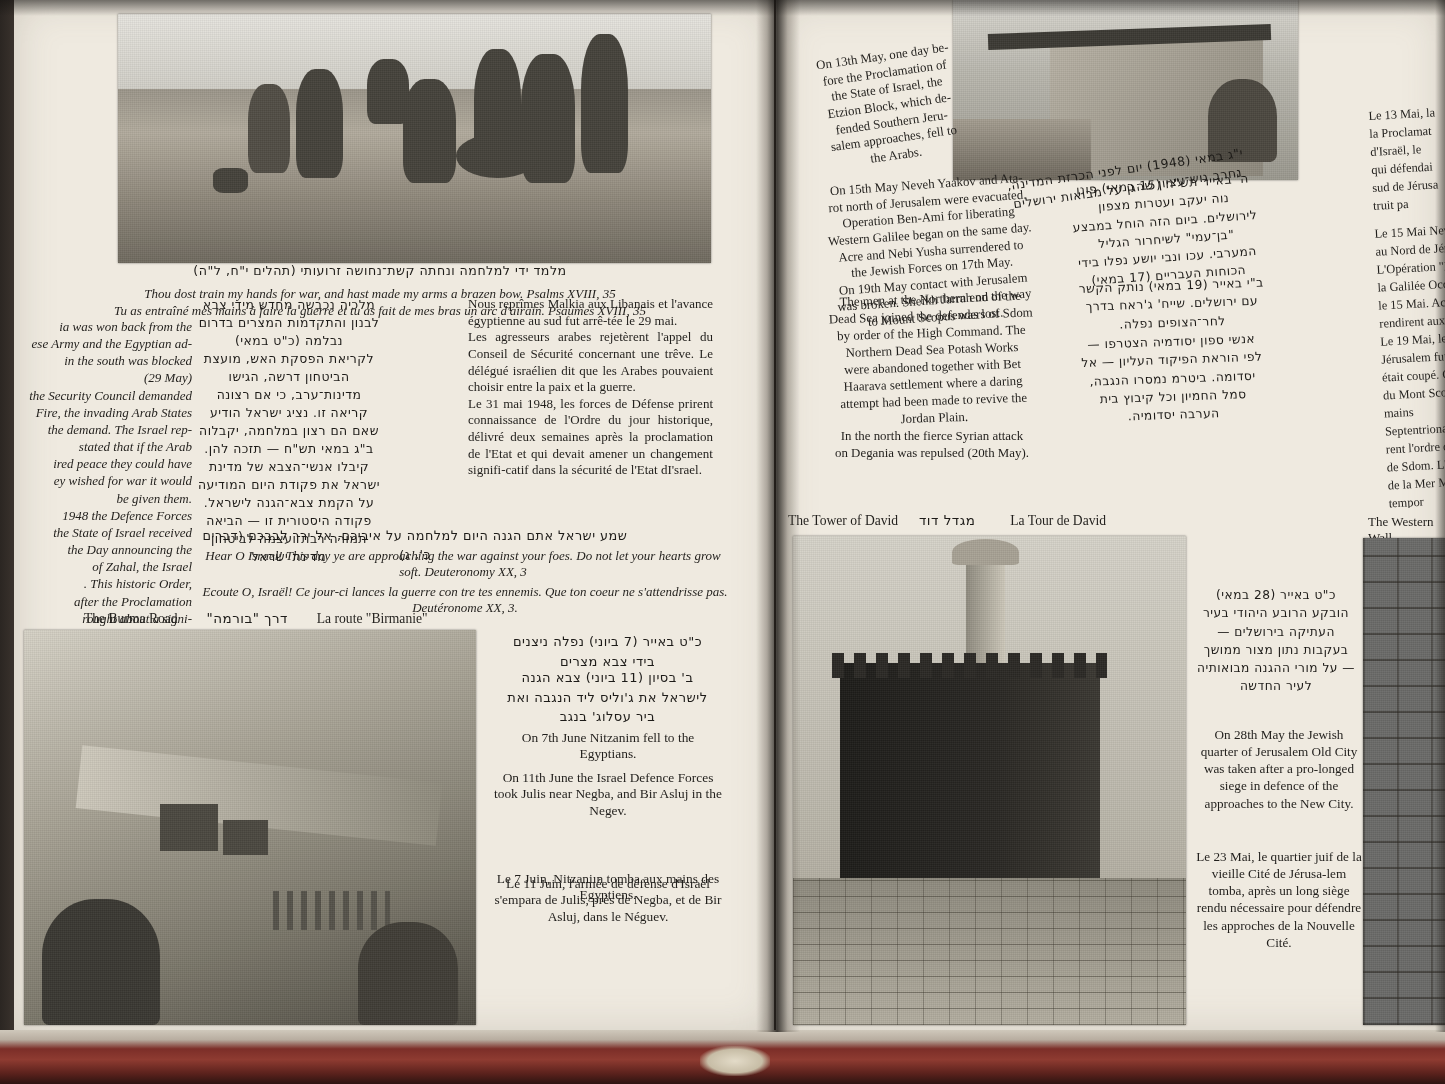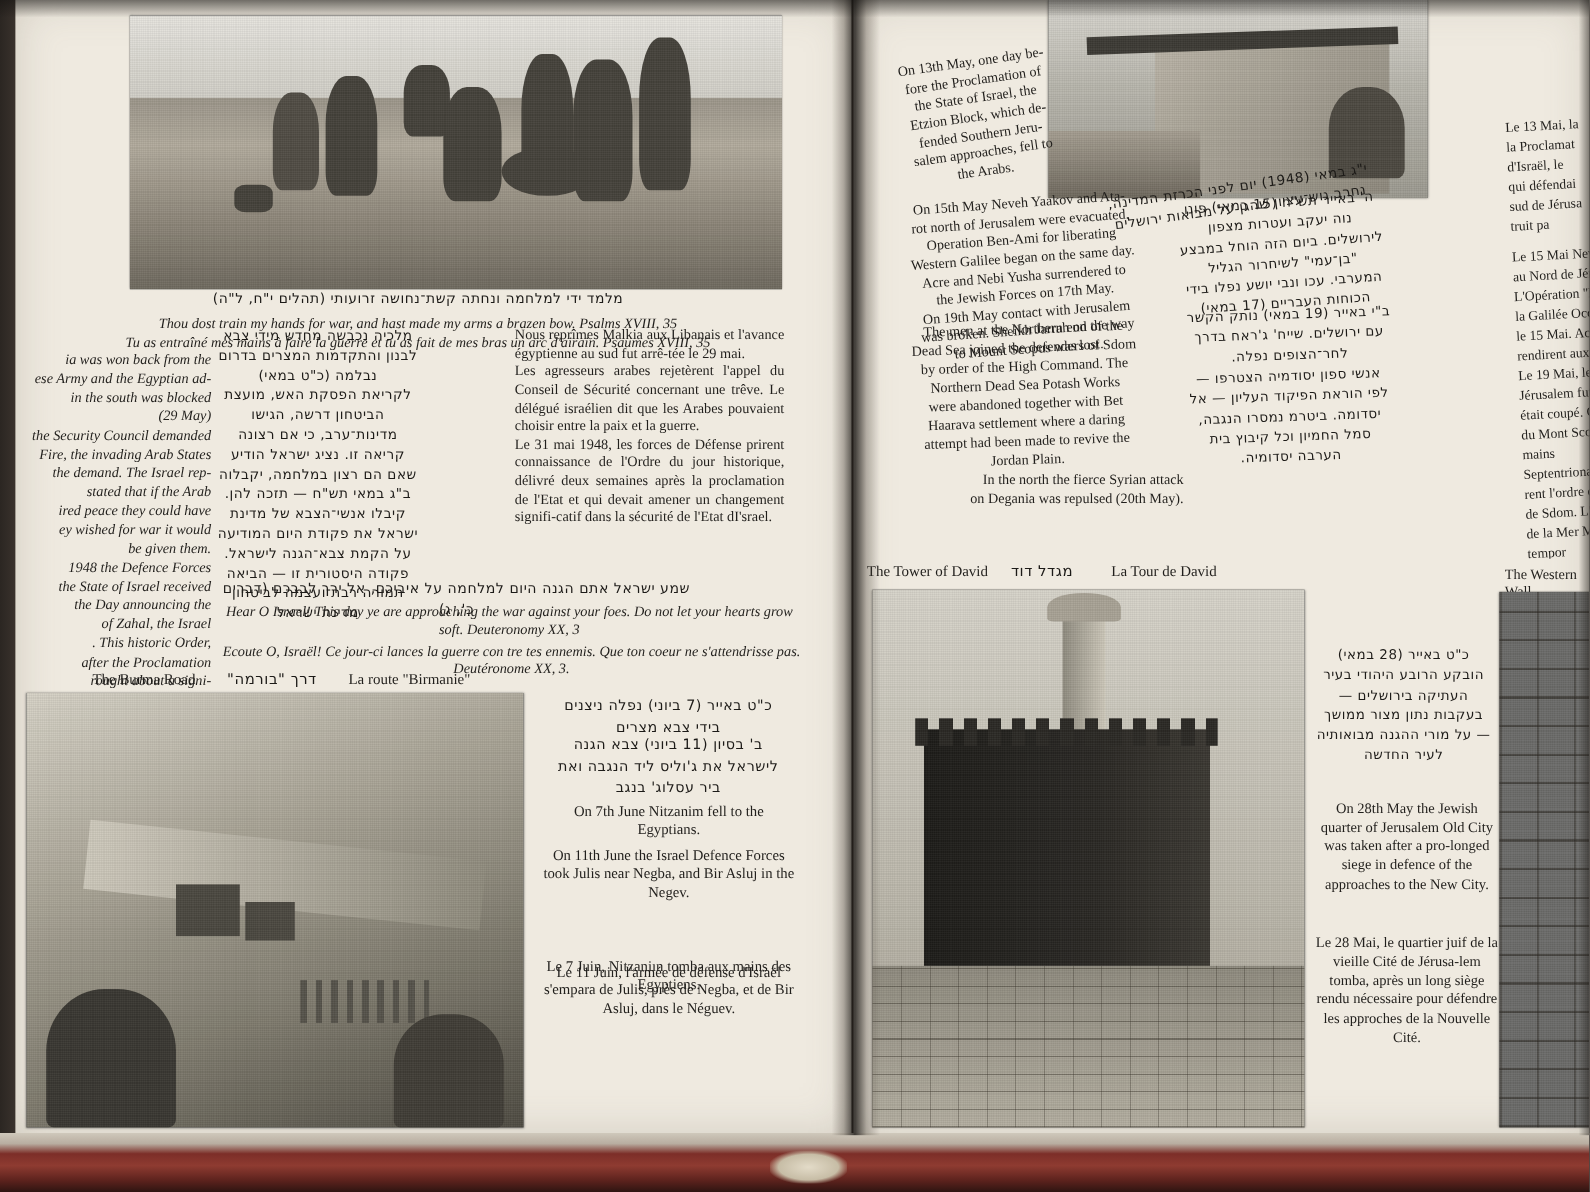--- a/index.html
+++ b/index.html
@@ -356,21 +356,21 @@
 Dead Sea joined the defenders of Sdom
 by order of the High Command. The
 Northern Dead Sea Potash Works
 were abandoned together with Bet
 Haarava settlement where a daring
 attempt had been made to revive the
 Jordan Plain.</div>
 
   <div class="txt heb rot-c" style="left:1078px; top:336px; width:186px; font-size:12.2px;">אנשי ספון יסודמיה הצטרפו — לפי הוראת הפיקוד העליון — אל יסדומה. ביטרמ נמסרו הנגבה, סמל החמיון וכל קיבוץ בית הערבה יסדומיה.</div>
 
-  <div class="txt" style="left:788px; top:428px; width:288px; font-size:12.9px; line-height:1.3; white-space:pre-line; text-align:right;">In the north the fierce Syrian attack
+  <div class="txt" style="left:788px; top:428px; width:288px; font-size:12.9px; line-height:1.3; white-space:pre-line; text-align:center;">In the north the fierce Syrian attack
 on Degania was repulsed (20th May).</div>
 
   <div class="txt" style="left:788px; top:510px; width:420px; font-size:13.6px;">
     <span>The Tower of David</span>
     <span style="display:inline-block; width:14px"></span>
     <span class="heb" style="display:inline-block">מגדל דוד</span>
     <span style="display:inline-block; width:28px"></span>
     <span>La Tour de David</span>
   </div>
 
@@ -378,21 +378,21 @@
     <div class="towersky"></div>
     <div class="minaret"></div>
     <div class="keep"></div>
     <div class="crenel"></div>
     <div class="wall-b"></div>
     <div class="grain"></div>
   </div>
 
   <div class="txt heb" style="left:1196px; top:586px; width:160px; font-size:12.2px;">כ"ט באייר (28 במאי) הובקע הרובע היהודי בעיר העתיקה בירושלים — בעקבות נתון מצור ממושך — על מורי ההגנה מבואותיה לעיר החדשה</div>
   <div class="txt center" style="left:1196px; top:726px; width:166px; font-size:13.2px; line-height:1.3;">On 28th May the Jewish quarter of Jerusalem Old City was taken after a pro-longed siege in defence of the approaches to the New City.</div>
-  <div class="txt center" style="left:1194px; top:848px; width:170px; font-size:13.2px; line-height:1.3;">Le 28 Mai, le quartier juif de la vieille Cité de Jérusa-lem tomba, après un long siège rendu nécessaire pour défendre les approches de la Nouvelle Cité.</div>
+  <div class="txt center" style="left:1194px; top:848px; width:170px; font-size:13.2px; line-height:1.3;">Le 23 Mai, le quartier juif de la vieille Cité de Jérusa-lem tomba, après un long siège rendu nécessaire pour défendre les approches de la Nouvelle Cité.</div>
 
   <div class="hidden-edge" style="position:absolute; left:1368px; top:108px; width:80px; height:400px;">
     <div class="txt clip-right" style="left:0; top:0; width:150px; font-size:12.4px; line-height:1.45;">
       <div>Le 13 Mai, la</div>
       <div>la Proclamat</div>
       <div>d'Israël, le</div>
       <div>qui défendai</div>
       <div>sud de Jérusa</div>
       <div>truit pa</div>
       <div style="height:10px"></div>

